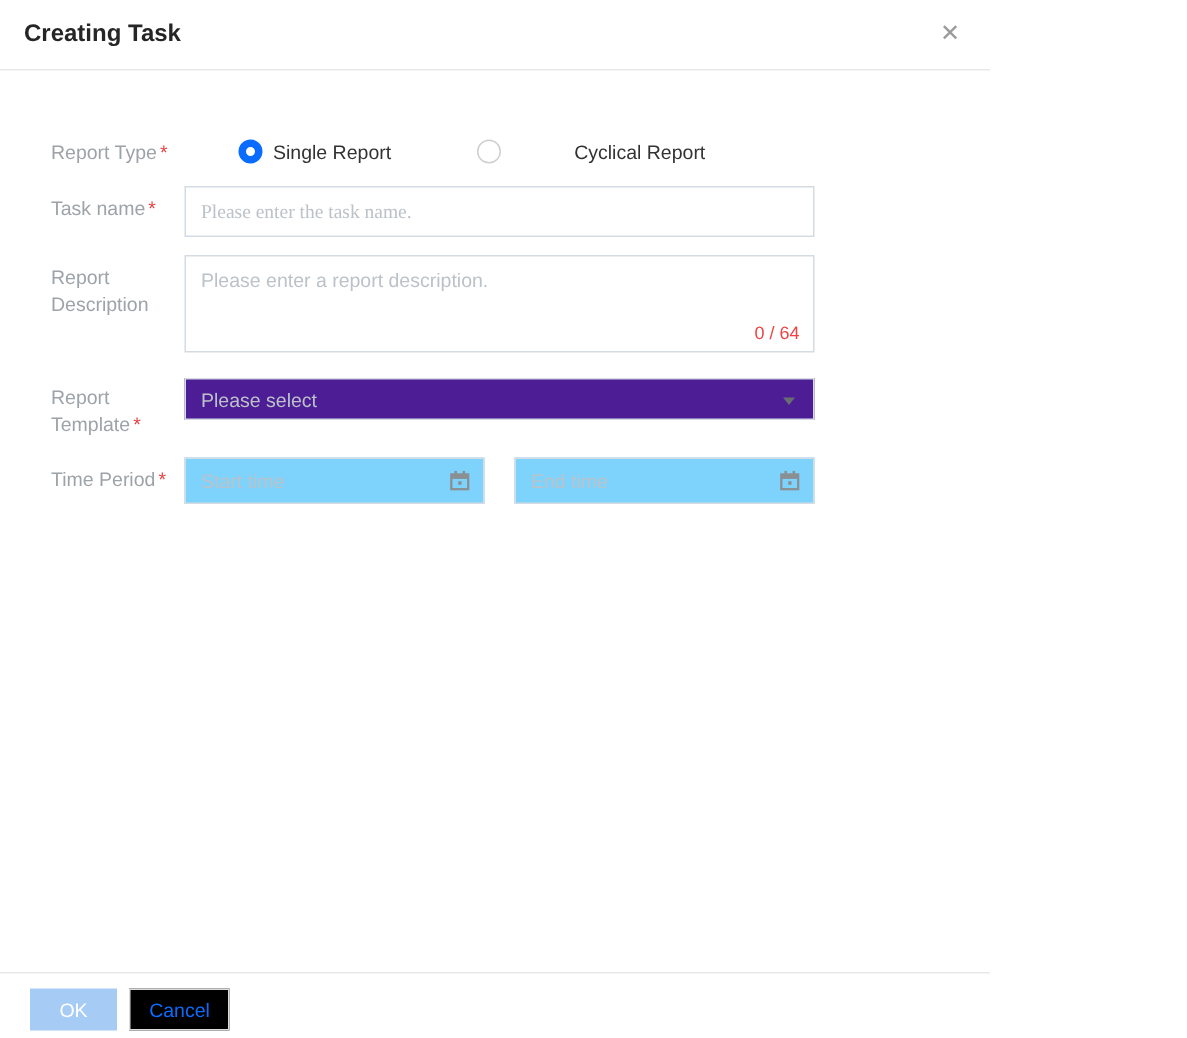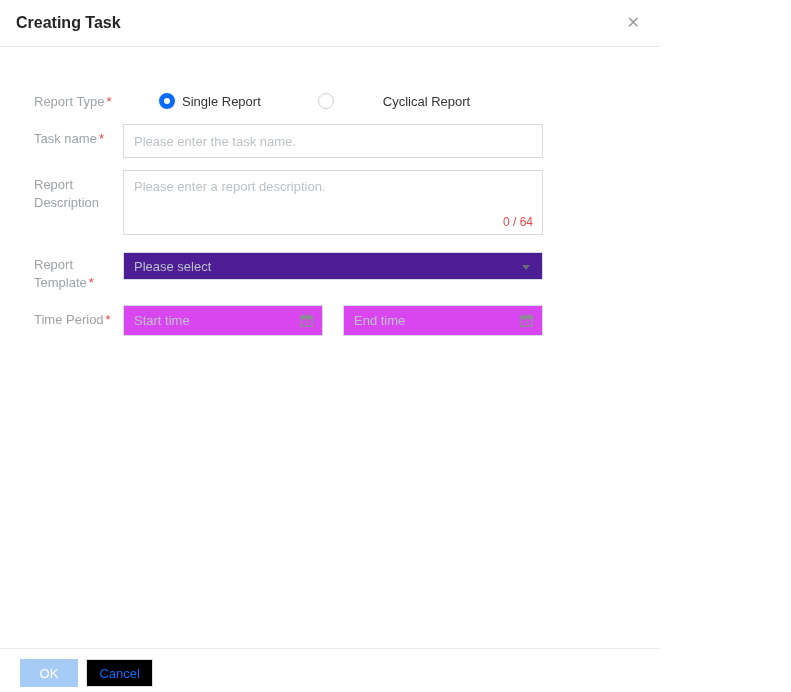--- a/index.html
+++ b/index.html
@@ -37,39 +37,39 @@
   
   .radio-group{display:flex;align-items:center;height:20px;}
   .radio-option{display:flex;align-items:flex-end;cursor:pointer;padding-left:36px;}
   .radio-option + .radio-option{margin-left:21px;gap:42px;}
   .radio-circle{width:16px;height:16px;border-radius:50%;background:#fff;border:1px solid #cfcfcf;}
   .radio-circle.checked{border:5px solid var(--accent-blue);}
   .radio-text{margin-left:7px;font-size:13px;color:var(--text-dark);}
 
   
   .text-input{width:420px;height:28px;border:1px solid var(--border-gray);background:#fff;
-              font-family:Liberation Sans, sans-serif;font-size:13px;color:var(--text-dark);
+              font-family:Liberation Serif, serif;font-size:13px;color:var(--text-dark);
               padding:16px 10px;outline:none;}
   input::placeholder,textarea::placeholder{color:var(--placeholder-gray);opacity:1;}
 
   .textarea-wrap{position:relative;width:420px;height:65px;}
   .textarea-wrap textarea{width:420px;height:65px;resize:none;border:1px solid var(--border-gray);
               font-family:"Liberation Sans",sans-serif;font-size:13px;color:var(--text-dark);
               padding:8px 10px;outline:none;display:block;}
   .char-counter{position:absolute;right:10px;bottom:6px;font-size:12px;color:#ef4444;pointer-events:none;}
 
   .select-box{position:relative;width:420px;height:28px;border:1px solid var(--border-gray);background:#4c1d95;
               cursor:pointer;display:flex;align-items:center;padding:0 26px 0 10px;}
   .select-value{font-size:13px;color:var(--placeholder-gray);}
   .select-arrow{position:absolute;right:12px;top:12px;width:0;height:0;
               border-left:4px solid transparent;border-right:4px solid transparent;border-top:5px solid #696d72;}
 
   .time-wrap{display:flex;gap:20px;}
   .date-field{position:relative;width:200px;height:31px;}
-  .date-field input{width:200px;height:31px;border:1px solid var(--border-gray);background:#d946ef;
+  .date-field input{width:200px;height:31px;border:1px solid var(--border-gray);background:#7dd3fc;
               font-family:"Liberation Sans",sans-serif;font-size:13px;color:var(--text-dark);
               padding:0 32px 0 10px;outline:none;}
   .cal-icon{position:absolute;right:9px;top:8px;color:#8a8f94;cursor:pointer;line-height:0;}
 
   
   .dlg-footer{flex:0 0 44px;border-top:1px solid var(--divider-gray);padding:10px 0 0 20px;}
   .btn{display:inline-flex;align-items:center;justify-content:center;height:28px;font-size:13px;
        font-family:"Liberation Sans",sans-serif;cursor:pointer;}
   .btn-ok{min-width:58px;background:var(--ok-disabled-bg);color:#ffffff;border:none;padding:0 14px;}
   .btn-ok.disabled{cursor:not-allowed;}

